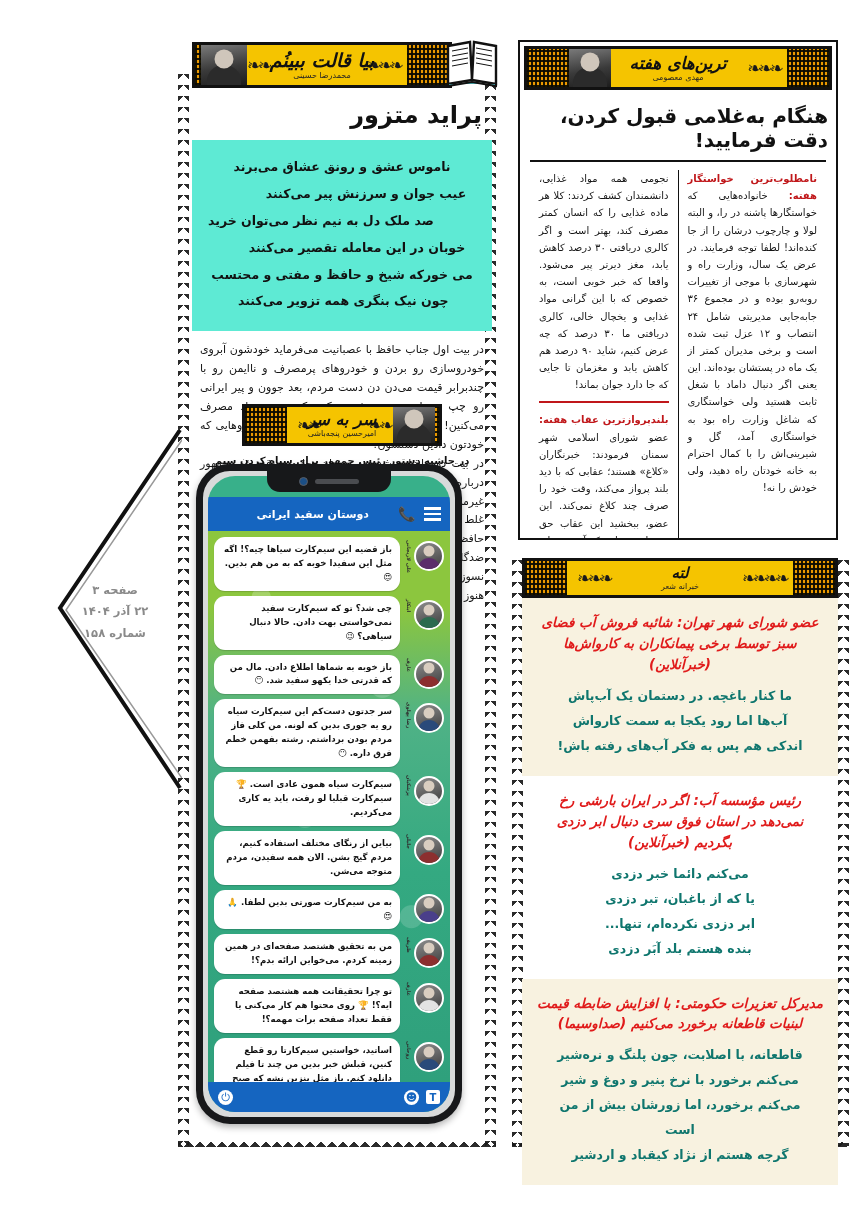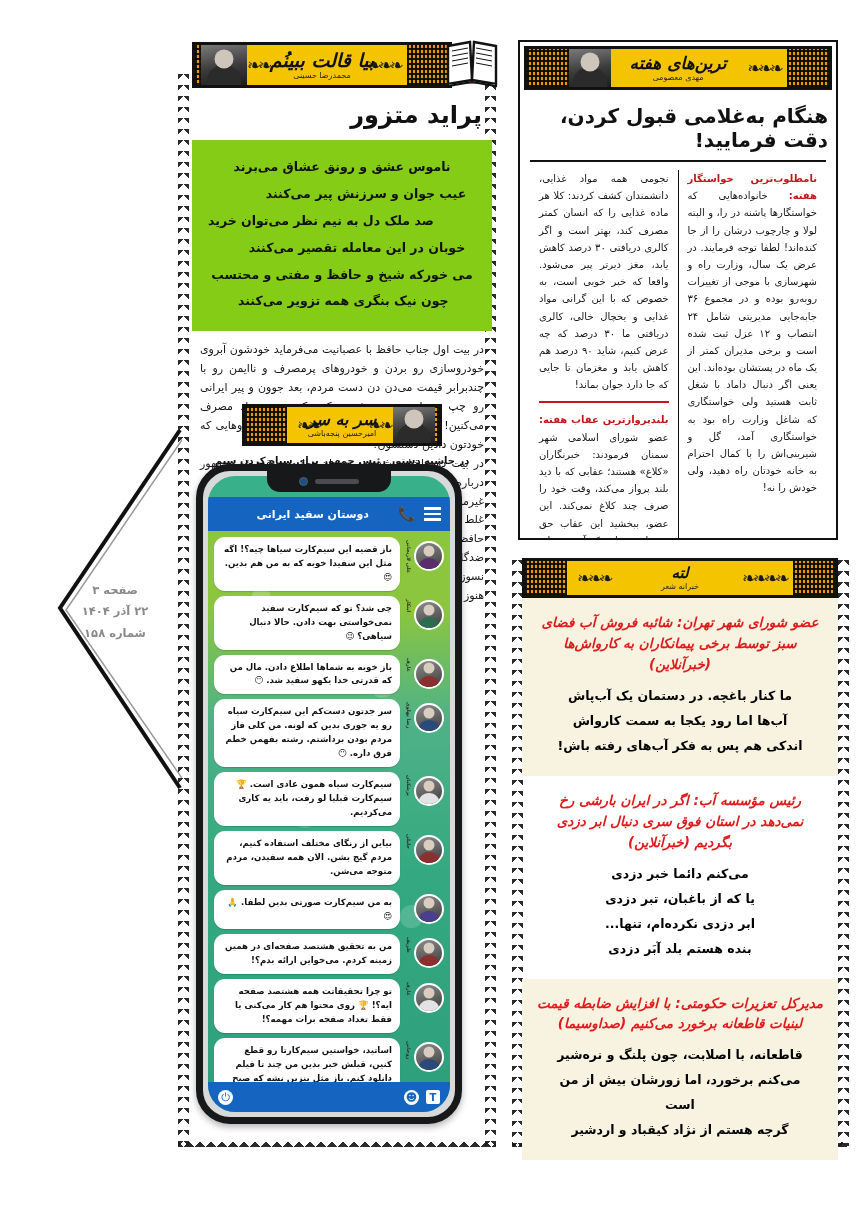--- a/index.html
+++ b/index.html
@@ -136,21 +136,21 @@
     text-align: right; direction: rtl;
     padding: 13px 10px 11px;
   }
   .headline.small { font-size: 20px; }
 
   .rule { height: 2px; background: #111; margin: 0 10px; }
   .rule-red { height: 2px; background: #c0171a; margin: 8px 0; }
 
   
   .poem-block {
-    background: #84cc16;
+    background: #5eead4;
     direction: rtl;
     text-align: center;
     padding: 14px 16px 16px;
     font-size: 12.5px;
     font-weight: bold;
     line-height: 2.15;
     color: #111;
   }
   .poem-block .ln { display: block; }
 
@@ -195,21 +195,21 @@
     font-style: italic;
     padding: 0 4px;
   }
 
   .verse {
     direction: rtl;
     text-align: center;
     font-size: 12.5px;
     font-weight: bold;
     line-height: 2.0;
-    color: #000000;
+    color: #0f766e;
     padding: 8px 14px 4px;
   }
   .verse .ln { display: block; }
 
   .poem-stanza { padding: 14px 10px 14px; }
   .poem-stanza.cream { background: #F8F2E0; }
 
   
   .phone-wrap {
     position: absolute;
@@ -618,20 +618,21 @@
         <span class="ln">یا که از باغبان، تبر دزدی</span>
         <span class="ln">ابر دزدی نکرده‌ام، تنها...</span>
         <span class="ln">بنده هستم بلد آبَر دزدی</span>
       </div>
     </div>
 
     <div class="poem-stanza cream">
       <div class="red-head">مدیرکل تعزیرات حکومتی: با افزایش ضابطه قیمت لبنیات قاطعانه برخورد می‌کنیم (صداوسیما)</div>
       <div class="verse">
         <span class="ln">قاطعانه، با اصلابت، چون پلنگ و نره‌شیر</span>
+        <span class="ln">می‌کنم برخورد با نرخ پنیر و دوغ و شیر</span>
         <span class="ln">می‌کنم برخورد، اما زورشان بیش از من است</span>
         <span class="ln">گرچه هستم از نژاد کیقباد و اردشیر</span>
       </div>
     </div>
 
   </div>
 
 </div>
 
 </body></html>

